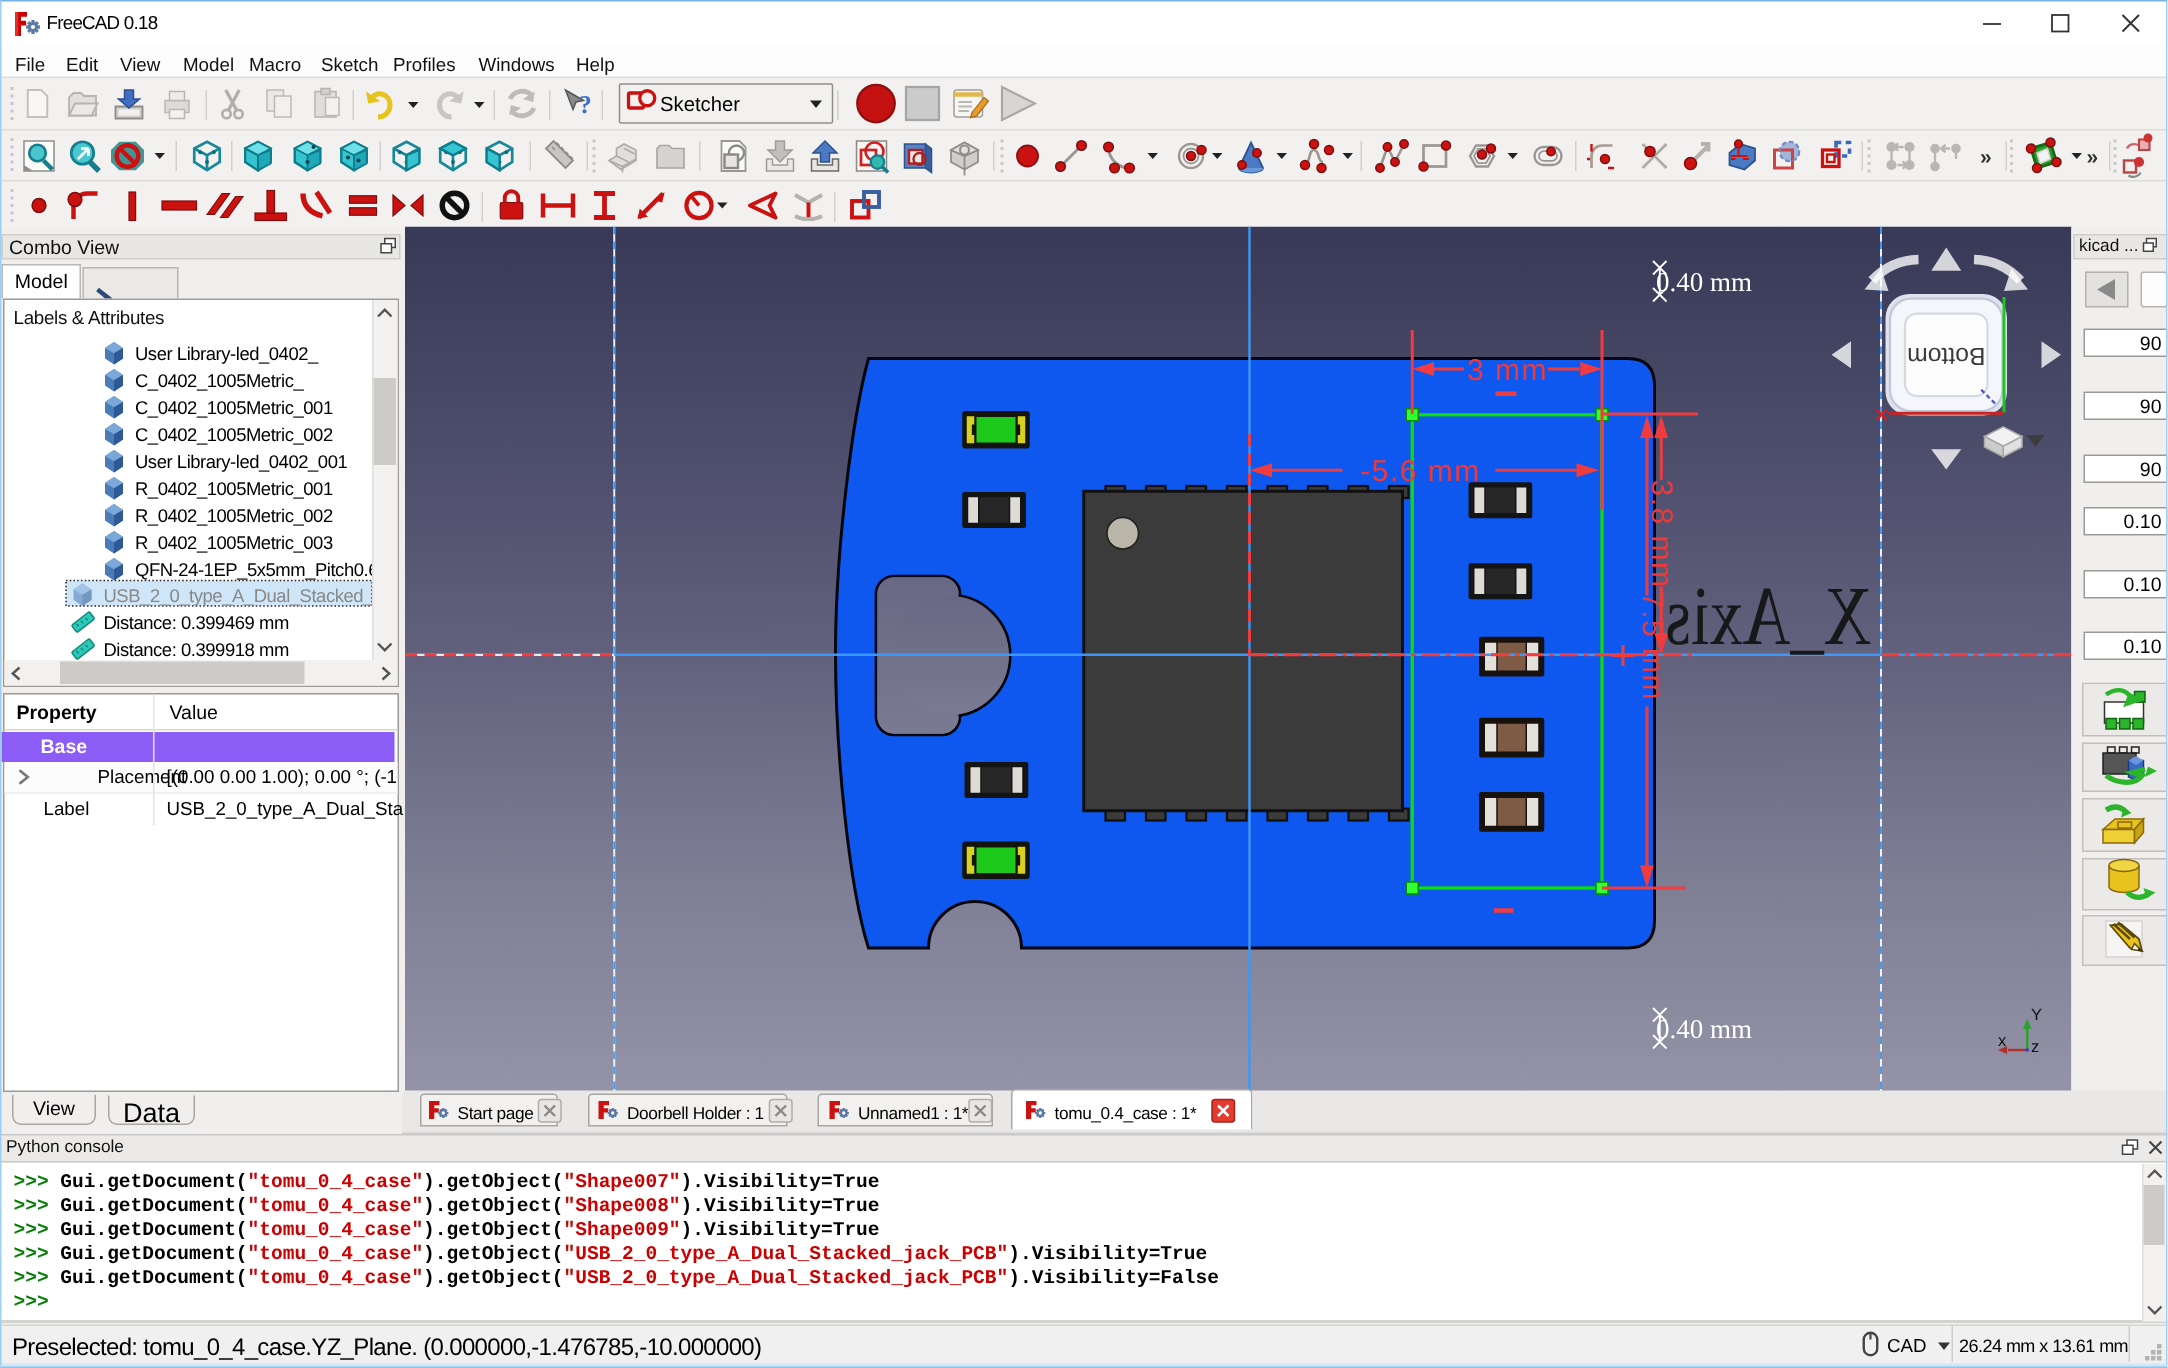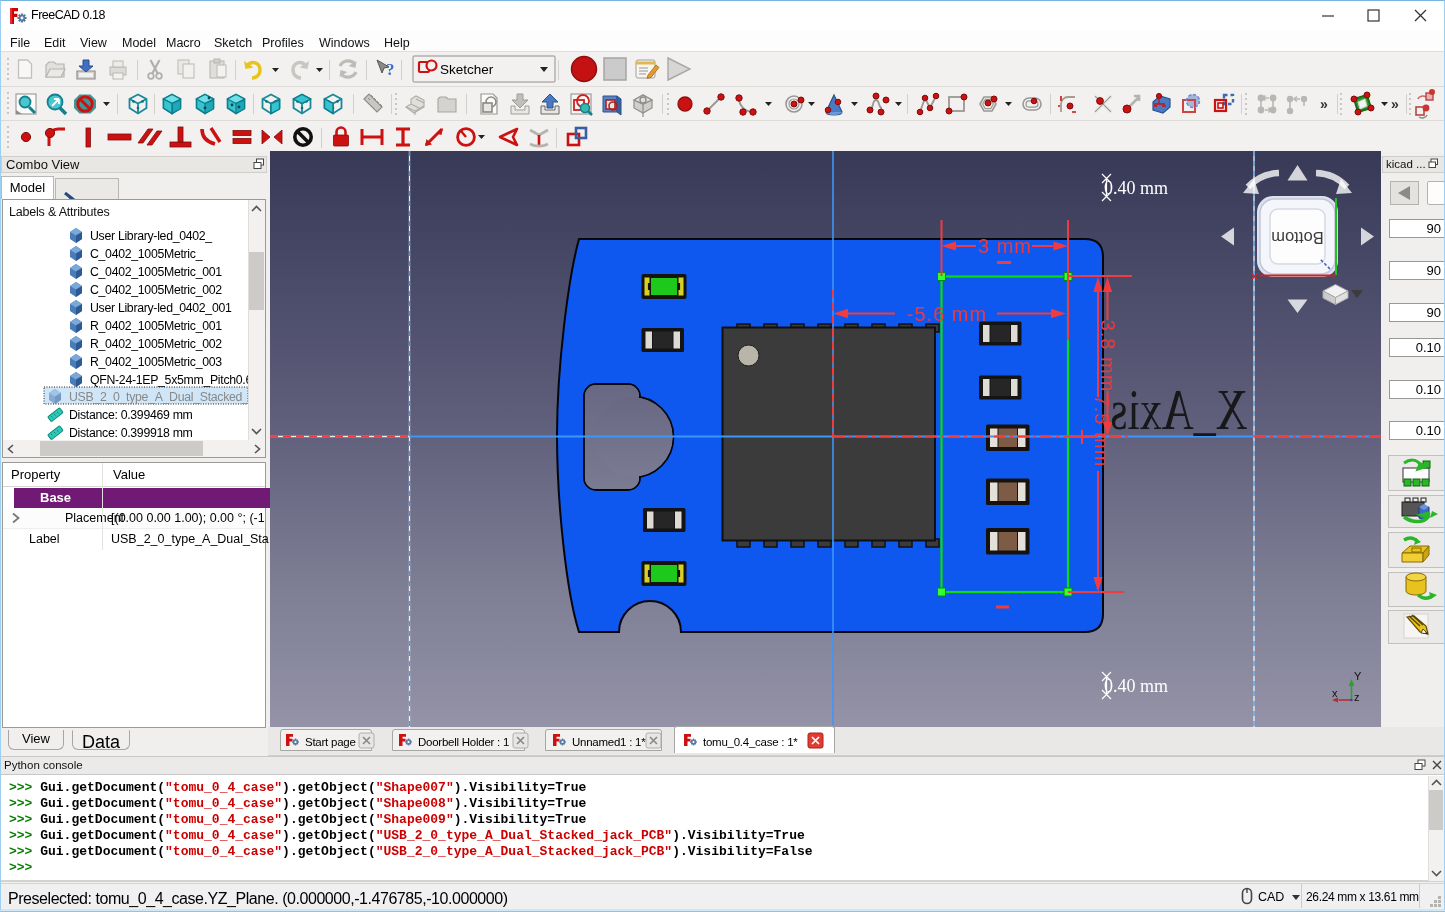--- a/index.html
+++ b/index.html
@@ -569,24 +569,24 @@
 <svg class="abs" style="left:6px;top:443px" width="10" height="12" viewBox="0 0 10 12">
     <path d="M7 2L2.5 6L7 10" fill="none" stroke="#555" stroke-width="1.6"></path>
   </svg>
 <svg class="abs" style="left:252px;top:443px" width="10" height="12" viewBox="0 0 10 12">
     <path d="M3 2l4.5 4L3 10" fill="none" stroke="#555" stroke-width="1.6"></path>
   </svg>
 <div class="abs" style="left:40px;top:441px;width:163px;height:15px;background:#cdcbc8;"></div>
 
 <div class="abs" style="left:2px;top:462px;width:264px;height:266px;background:#fff;border:1px solid #9c9a97;"></div>
 <div class="abs" style="left:3px;top:463px;width:262px;height:24px;border-bottom:1px solid #d8d6d3;font-size:13px;">
-    <span class="abs" style="left:8px;top:4px;">Property</span>
+    <span class="abs" style="left:8px;top:4px;font-weight:bold;">Property</span>
     <span class="abs" style="left:110px;top:4px;">Value</span>
   </div>
-<div class="abs" style="left:14px;top:488px;width:262px;height:20px;background:#701a75;color:#fff;font-weight:bold;font-size:13px;padding:2px 0 16px 26px;">Base</div>
+<div class="abs" style="left:1px;top:488px;width:262px;height:20px;background:#8b5cf6;color:#fff;font-weight:bold;font-size:13px;padding:2px 0 16px 26px;">Base</div>
 <div class="abs" style="left:3px;top:508px;width:262px;height:21px;background:#fcfcfc;border-bottom:1px solid #eee;font-size:12.5px;">
  <svg class="abs" style="left:8px;top:4px" width="10" height="12" viewBox="0 0 10 12">
       <path d="M2 1.5l5.5 4.5L2 10.5" fill="none" stroke="#777" stroke-width="1.8"></path>
     </svg>
  <span class="abs" style="left:26px;top:3px;margin-left:36px;">Placement</span>
     <span class="abs" style="left:108px;top:3px;width:155px;white-space:nowrap;overflow:hidden;">[(0.00 0.00 1.00); 0.00 °; (-1…</span>
 </div>
 <div class="abs" style="left:3px;top:529px;width:282px;height:21px;font-size:12.5px;">
     <span class="abs" style="left:26px;top:3px;">Label</span>
     <span class="abs" style="left:108px;top:3px;">USB_2_0_type_A_Dual_Sta…</span>

